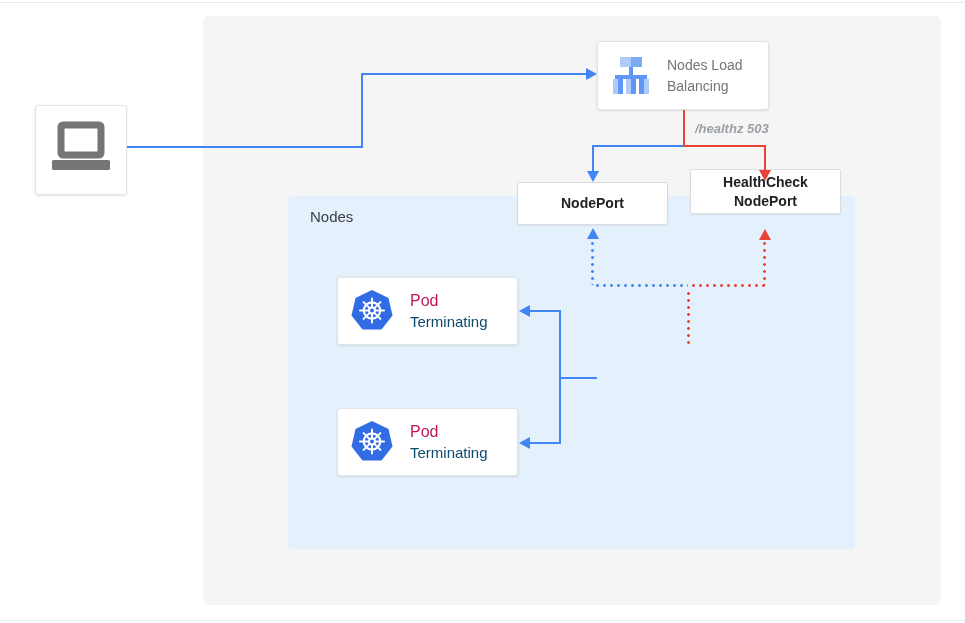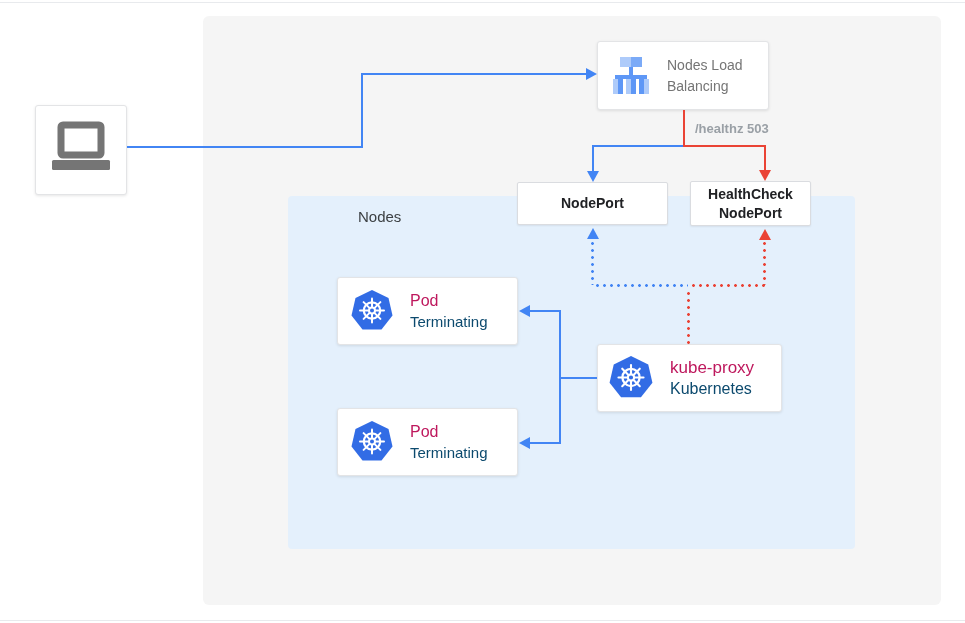--- a/index.html
+++ b/index.html
@@ -10,48 +10,48 @@
   .hairline{position:absolute;left:0;width:965px;height:1px;background:#e8eaed;}
   #panel{
     position:absolute;left:203px;top:16px;width:738px;height:589px;
     background:#f5f5f5;border-radius:6px;
   }
   #nodes-box{
     position:absolute;left:288px;top:196px;width:567px;height:353px;
     background:#e4f0fc;border-radius:4px;
   }
   #nodes-label{
-    position:absolute;left:310px;top:208px;font-size:15px;color:#3c4043;margin-left:48px;
+    position:absolute;left:310px;top:208px;font-size:15px;color:#3c4043;
   }
   .card{
     position:absolute;background:#ffffff;border:1px solid #e3e4e6;border-radius:3px;
     box-shadow:0 1px 3px rgba(0,0,0,0.10);box-sizing:border-box;
     display:flex;align-items:center;
   }
   #laptop-card{left:35px;top:105px;width:92px;height:90px;justify-content:center;}
   #clb-card{left:597px;top:41px;width:172px;height:69px;padding-left:11px;}
   #clb-text{margin-left:14px;font-size:14px;line-height:21px;color:#757575;}
   .port-box{
     position:absolute;background:#ffffff;border:1px solid #dadce0;border-radius:2px;
     box-sizing:border-box;display:flex;flex-direction:column;align-items:center;justify-content:center;
     font-size:14px;font-weight:bold;color:#202124;line-height:19px;text-align:center;
     box-shadow:0 1px 2px rgba(0,0,0,0.07);
   }
   #nodeport-box{left:517px;top:182px;width:151px;height:43px;}
-  #hc-nodeport-box{left:690px;top:181px;width:121px;height:45px;}
+  #hc-nodeport-box{left:690px;top:169px;width:151px;height:45px;}
   .k8s-card .title{font-size:16px;color:#be185d;line-height:22px;}
   .k8s-card .subtitle{font-size:15px;color:#0c4a6e;line-height:20px;}
   #pod-card-1{left:337px;top:277px;width:181px;height:68px;padding-left:12px;}
   #pod-card-2{left:337px;top:408px;width:181px;height:68px;padding-left:12px;}
   #kube-proxy-card{left:597px;top:344px;width:185px;height:68px;padding-left:10px;}
   #kube-proxy-card .title{font-size:17px;}
   #kube-proxy-card .subtitle{font-size:16px;}
   .k8s-card .text{margin-left:16px;}
   #healthz-label{
-    position:absolute;left:695px;top:121px;font-size:13px;font-weight:bold;color:#9aa0a6;
+    position:absolute;left:695px;top:121px;font-size:13px;font-weight:bold;color:#9aa0a6;font-style:italic;
   }
   
   .seg{position:absolute;}
   .seg.h{height:2px;}
   .seg.v{width:2px;}
   .blue{background:#4285f4;}
   .red{background:#ea4335;}
   
   .dot-h{position:absolute;height:3px;background-repeat:repeat-x;background-size:7px 3px;}
   .dot-v{position:absolute;width:3px;background-repeat:repeat-y;background-size:3px 7px;}
@@ -141,29 +141,20 @@
   <div class="card k8s-card" id="pod-card-2">
     <svg width="44" height="44" viewBox="0 0 44 44">
         <use href="#k8s-sym"></use>
       </svg>
     <div class="text">
       <div class="title">Pod</div>
       <div class="subtitle">Terminating</div>
     </div>
   </div>
 
-  <div class="card k8s-card" id="kube-proxy-card">
-    <svg width="46" height="46" viewBox="0 0 44 44">
-        <use href="#k8s-sym"></use>
-      </svg>
-    <div class="text">
-      <div class="title">kube-proxy</div>
-      <div class="subtitle">Kubernetes</div>
-    </div>
-  </div>
 
   <div class="seg h blue" style="left:127px;top:146px;width:236px"></div>
   <div class="seg v blue" style="left:361px;top:73px;height:75px"></div>
   <div class="seg h blue" style="left:361px;top:73px;width:227px"></div>
   <div class="arr right-blue" style="left:586px;top:68px"></div>
 
   <div class="seg v red" style="left:683px;top:110px;height:37px"></div>
   <div class="seg h blue" style="left:592px;top:145px;width:93px"></div>
   <div class="seg h red" style="left:683px;top:145px;width:83px"></div>
   <div class="seg v blue" style="left:592px;top:145px;height:28px"></div>

